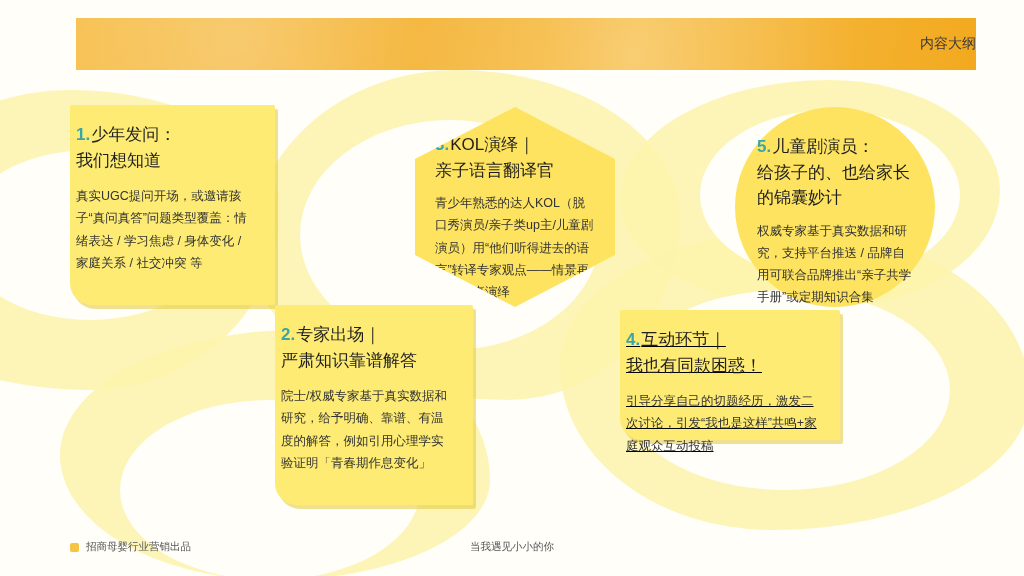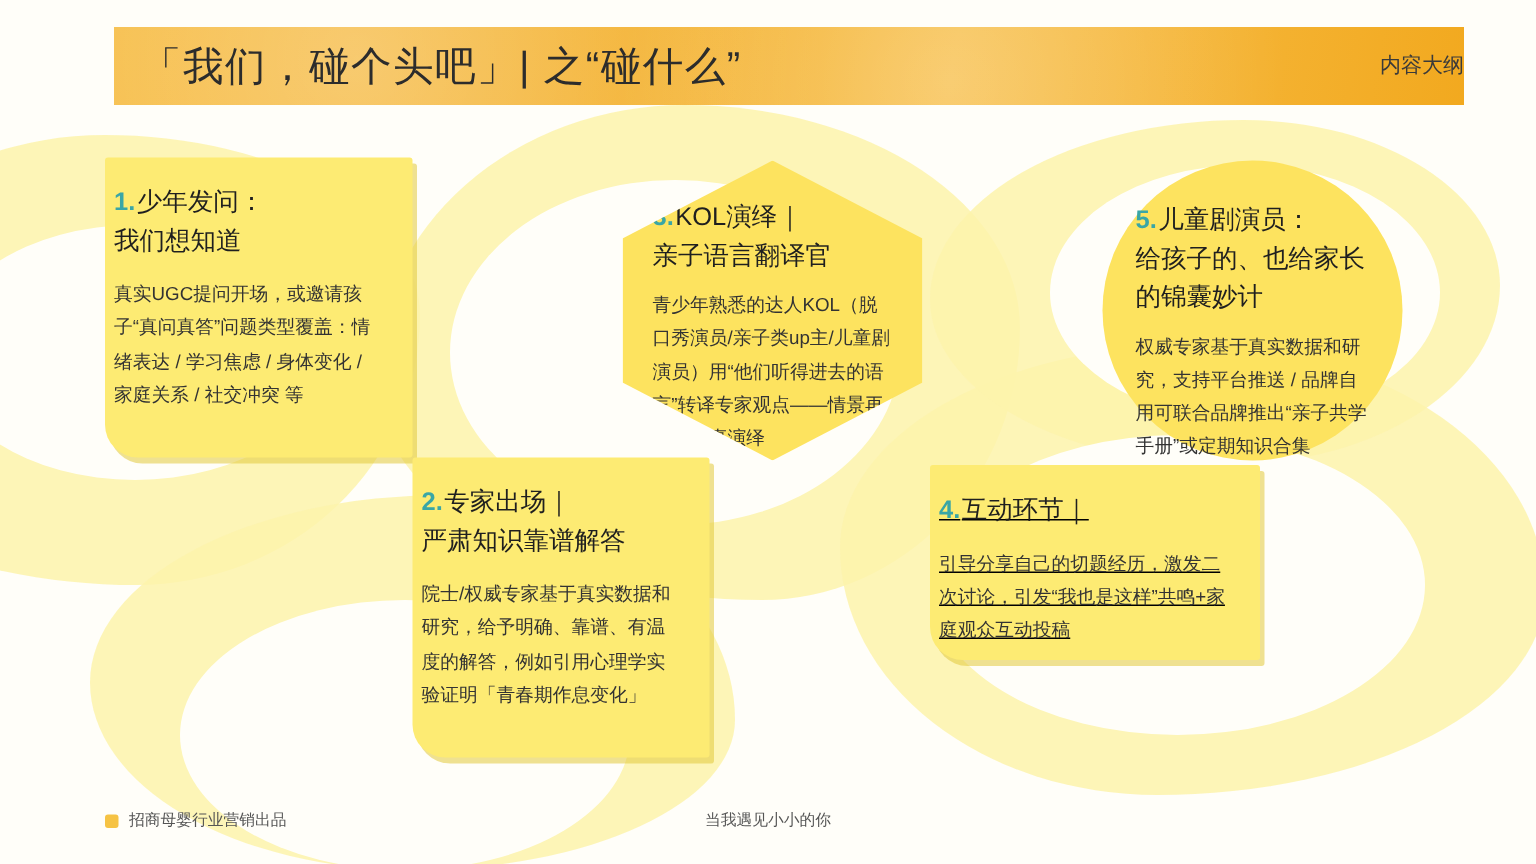--- a/index.html
+++ b/index.html
@@ -181,21 +181,20 @@
   <div class="blob blob3"></div>
   <div class="blob blob4"></div>
   <div class="blob blob5"></div>
   <div class="blob-hole hole1"></div>
   <div class="blob-hole hole2"></div>
   <div class="blob-hole hole3"></div>
   <div class="blob-hole hole4"></div>
   <div class="blob-hole hole5"></div>
 
   <div class="header-band">
-    <div class="header-title">「我们，碰个头吧」| 之“碰什么”</div>
     <div class="header-right">内容大纲</div>
   </div>
 
   <div class="card sq" id="card1">
     <div class="card-num-line">
       <span class="card-num">1.</span><span>少年发问：</span>
     </div>
     <div class="card-title2">我们想知道</div>
     <div class="card-body">真实UGC提问开场，或邀请孩子“真问真答”问题类型覆盖：情绪表达 / 学习焦虑 / 身体变化 / 家庭关系 / 社交冲突 等</div>
   </div>
@@ -213,20 +212,21 @@
       <span class="card-num">3.</span><span>KOL演绎｜</span>
     </div>
     <div class="card-title2">亲子语言翻译官</div>
     <div class="card-body">青少年熟悉的达人KOL（脱口秀演员/亲子类up主/儿童剧演员）用“他们听得进去的语言”转译专家观点——情景再现、故事演绎</div>
   </div>
 
   <div class="card sq" id="card4">
     <div class="card-num-line">
       <span class="card-num">4.</span><span>互动环节｜</span>
     </div>
+    <div class="card-title2">我也有同款困惑！</div>
     <div class="card-body">引导分享自己的切题经历，激发二次讨论，引发“我也是这样”共鸣+家庭观众互动投稿</div>
   </div>
 
   <div id="card5">
     <div class="card-num-line">
       <span class="card-num">5.</span><span>儿童剧演员：</span>
     </div>
     <div class="card-title2" style="white-space:normal;">给孩子的、也给家长的锦囊妙计</div>
     <div class="card-body">权威专家基于真实数据和研究，支持平台推送 / 品牌自用可联合品牌推出“亲子共学手册”或定期知识合集</div>
   </div>

